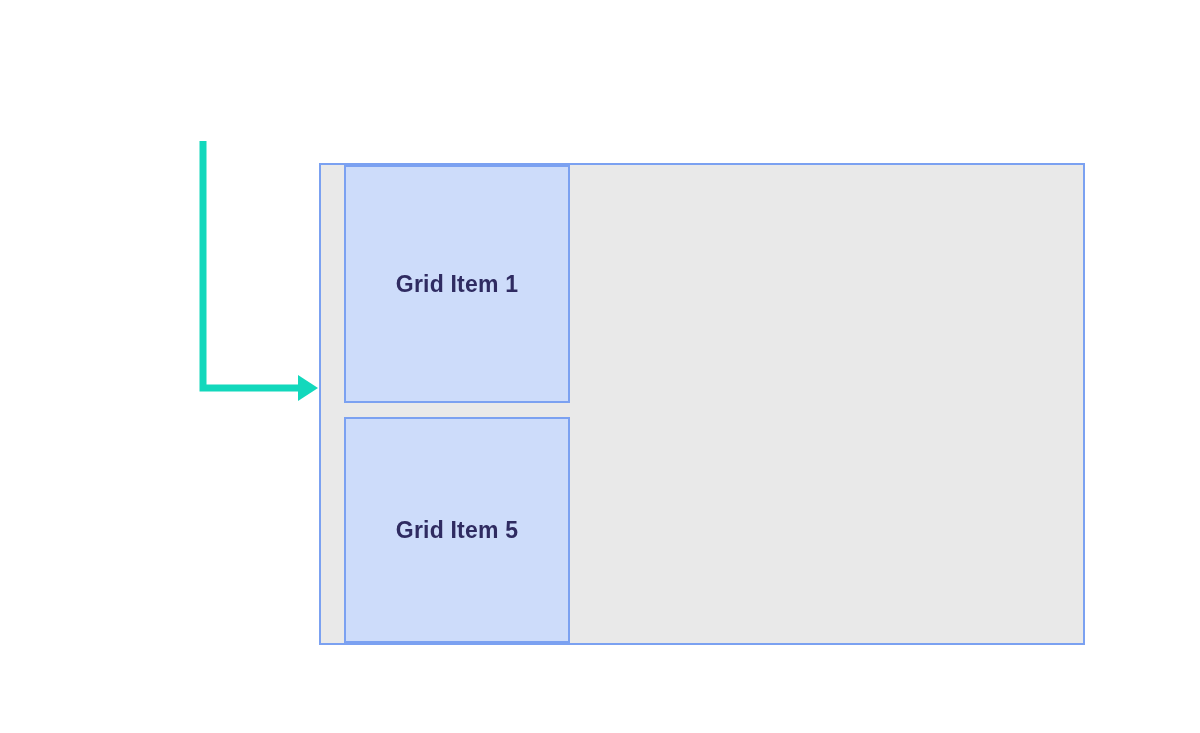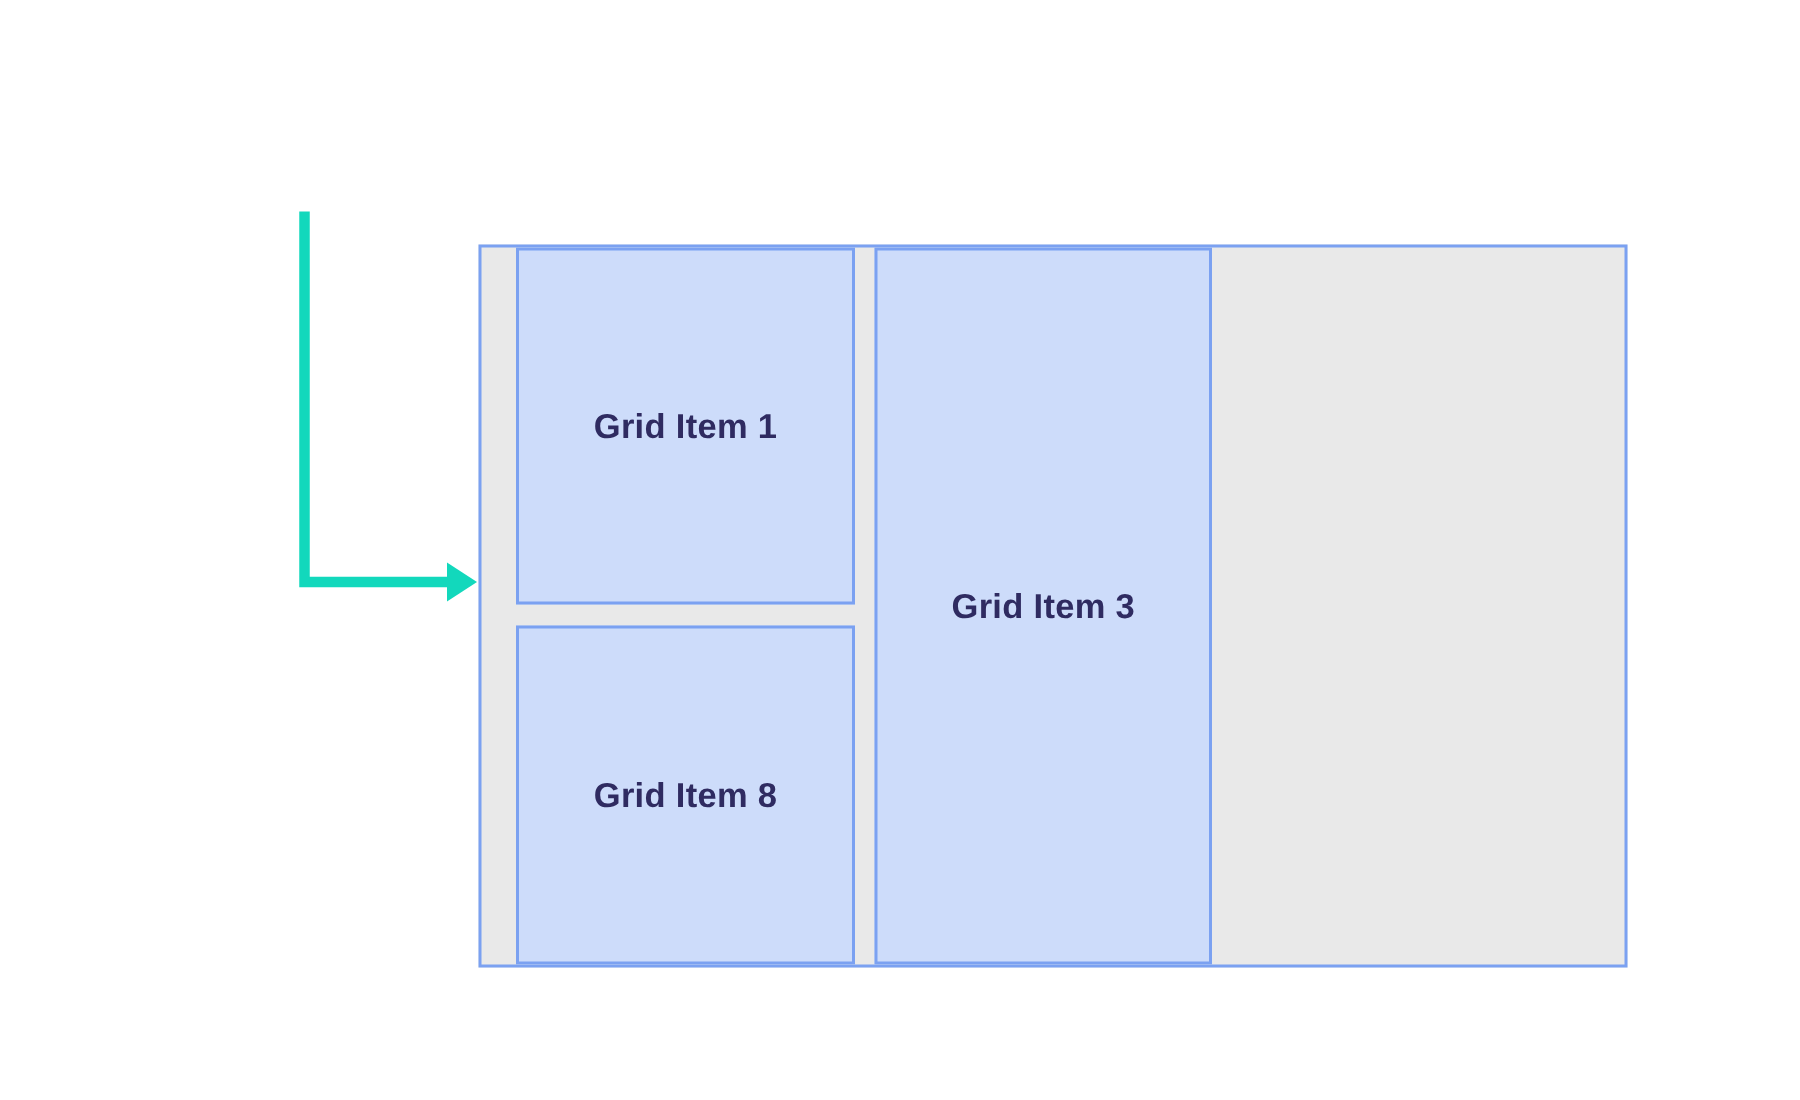--- a/index.html
+++ b/index.html
@@ -74,21 +74,18 @@
     <polygon points="108,242 108,268 128,255" fill="#12d8bc"></polygon>
   </svg>
 
   <div class="grid-container">
 
     <div class="grid-item item1">
       <span>Grid Item 1</span>
     </div>
 
     <div class="grid-item item2">
-      <span>Grid Item 8</span>
+      <span>Grid Item 5</span>
     </div>
 
-    <div class="grid-item item3">
-      <span>Grid Item 3</span>
-    </div>
 
   </div>
 </div>
 
 </body></html>

